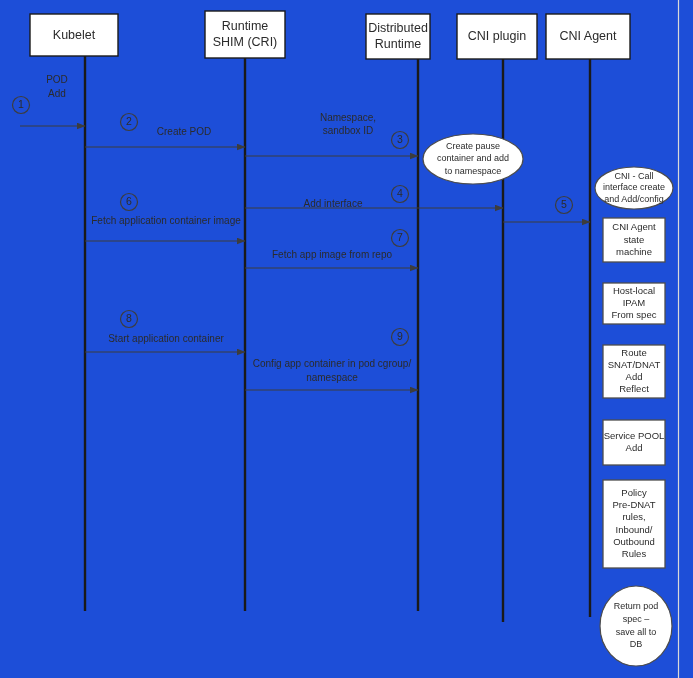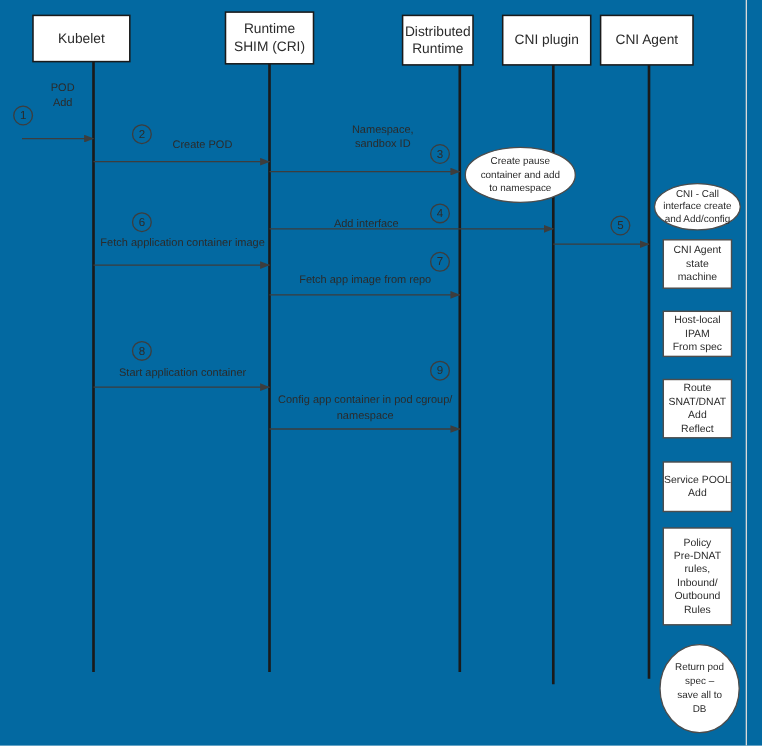--- a/index.html
+++ b/index.html
@@ -4,21 +4,21 @@
 <style>
   html, body {
     margin: 0;
     padding: 0;
     background: #ffffff;
   }
   #canvas {
     position: relative;
     width: 693px;
     height: 678px;
-    background: #0369a1;
+    background: #1d4ed8;
     font-family: "Liberation Sans", sans-serif;
     overflow: hidden;
   }
   svg#diagram {
     position: absolute;
     left: 0;
     top: 0;
     width: 693px;
     height: 678px;
   }

